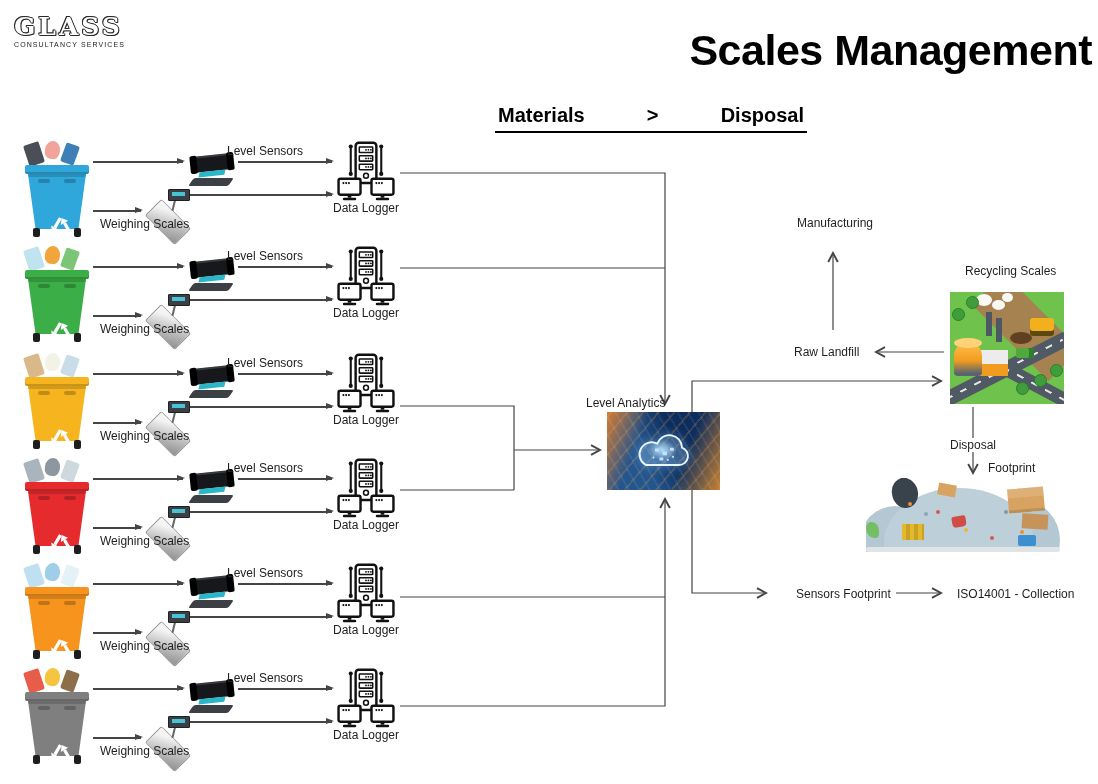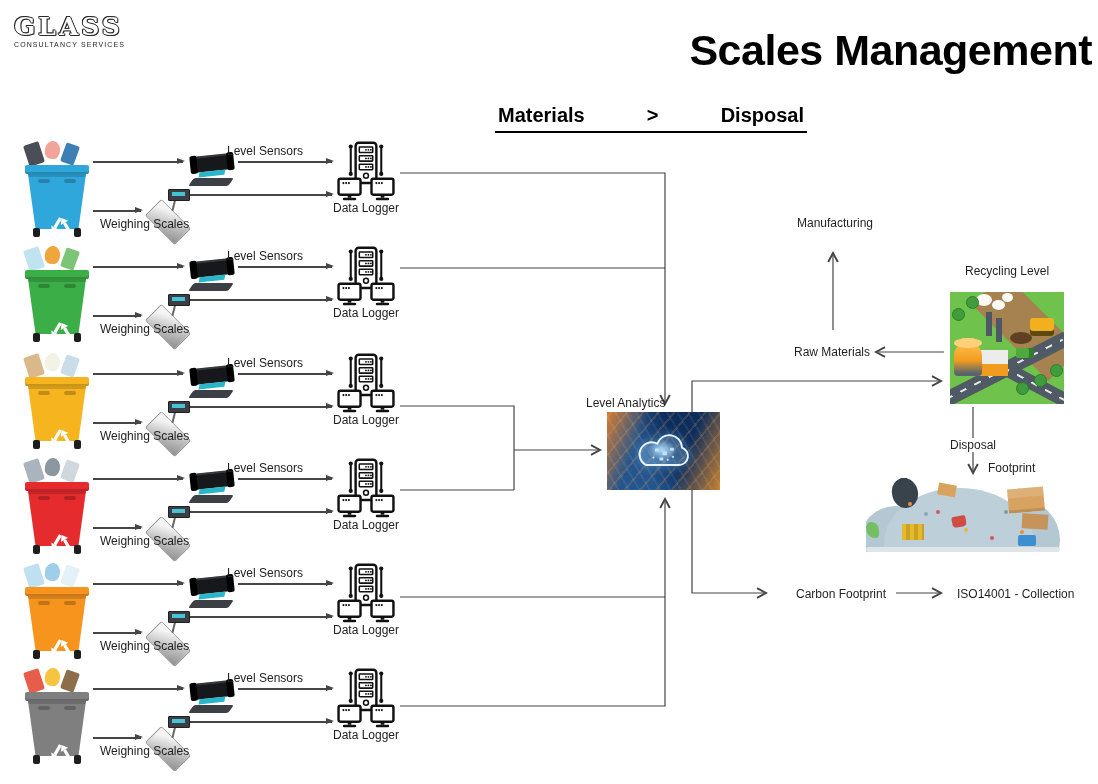--- a/index.html
+++ b/index.html
@@ -476,25 +476,25 @@
 </div>
 
 <div class="analytics-lbl flow-lbl">Level Analytics</div>
 <div class="analytics">
   <svg class="cloud">
       <use href="#cloud-sym"></use>
     </svg>
 </div>
 
 <div class="flow-lbl" style="left:797px;top:216px">Manufacturing</div>
-<div class="flow-lbl" style="left:794px;top:345px">Raw Materials</div>
-<div class="flow-lbl" style="left:965px;top:264px">Recycling Level</div>
+<div class="flow-lbl" style="left:794px;top:345px">Raw Landfill</div>
+<div class="flow-lbl" style="left:965px;top:264px">Recycling Scales</div>
 <div class="flow-lbl disposal-lbl" style="left:947px;top:438px">Disposal</div>
 <div class="flow-lbl" style="left:988px;top:461px">Footprint</div>
-<div class="flow-lbl" style="left:796px;top:587px">Carbon Footprint</div>
+<div class="flow-lbl" style="left:796px;top:587px">Sensors Footprint</div>
 <div class="flow-lbl" style="left:957px;top:587px">ISO14001 - Collection</div>
 
 <div class="rc">
   <i class="rc-dirt"></i>
   <i class="rc-road rc-road1"></i>
     <i class="rc-road rc-road2"></i>
   <i class="rc-stack rc-st1"></i>
     <i class="rc-stack rc-st2"></i>
   <i class="rc-smoke s1"></i>
     <i class="rc-smoke s2"></i>

